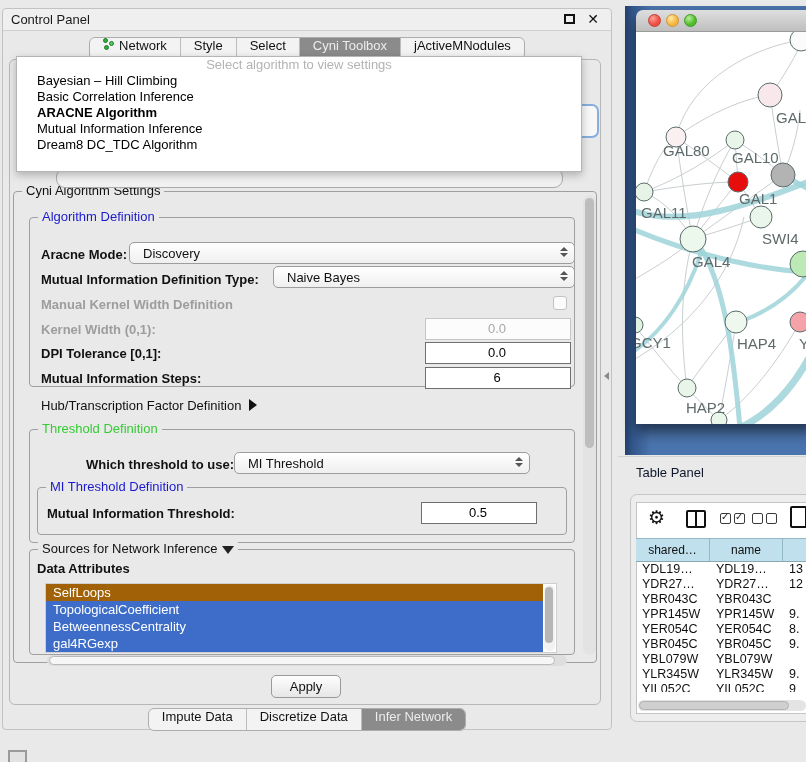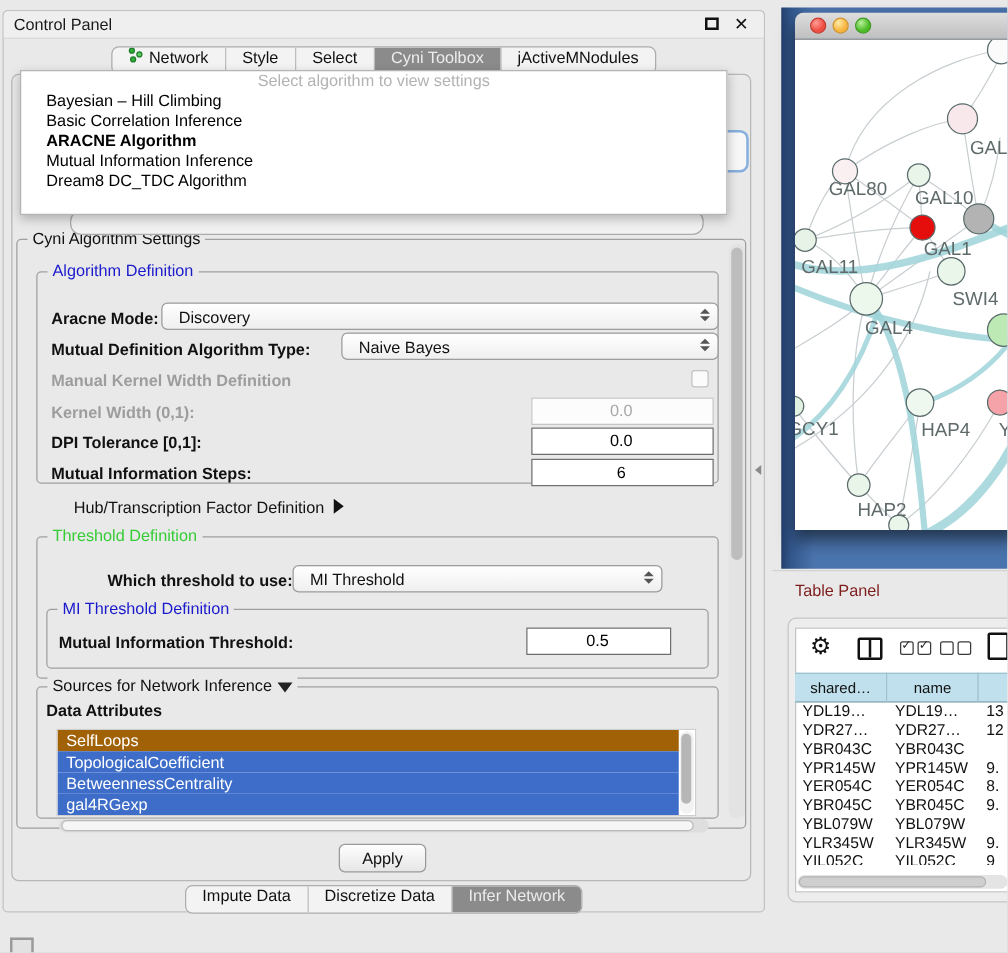--- a/index.html
+++ b/index.html
@@ -104,21 +104,21 @@
     background:linear-gradient(#dedede,#bfbfbf);border-bottom:1px solid #9b9b9b;}
   .light{position:absolute;top:4px;width:13px;height:13px;border-radius:50%;}
   .light.red{left:12px;background:radial-gradient(circle at 35% 30%,#ff9d95,#ee4d42 60%);border:1px solid #c63a31;}
   .light.yellow{left:30px;background:radial-gradient(circle at 35% 30%,#ffe9a8,#f5b53e 60%);border:1px solid #cf9430;}
   .light.green{left:48px;background:radial-gradient(circle at 35% 30%,#b9f09a,#4ebc29 60%);border:1px solid #3e9a21;}
   #net-canvas{position:absolute;left:0;top:22px;width:178px;height:392px;background:#fff;overflow:hidden;}
   #net-canvas svg{position:absolute;left:0;top:0;}
   .node-label{font-size:15px;fill:#5f6a6a;}
 
   
-  #table-panel-title{position:absolute;left:636px;top:465px;font-size:13px;color:#7f1d1d;}
+  #table-panel-title{position:absolute;left:636px;top:465px;font-size:13px;color:#0f172a;}
   #tp-divider{position:absolute;left:618px;top:456px;width:188px;height:1px;background:#d2d2d2;}
   #table-window{position:absolute;left:630px;top:494px;width:184px;height:228px;background:#ededed;
     border:1px solid #c5c5c5;border-radius:7px;}
   #table-inner{position:absolute;left:636px;top:502px;width:176px;height:212px;background:#ffffff;border:1px solid #c4c4c4;}
   .tb-icon{position:absolute;top:508px;}
   #gear-icon{left:648px;font-size:19px;color:#111;top:506px;}
   #split-icon{left:686px;width:20px;height:18px;border:2px solid #111;border-radius:2px;top:510px;}
   #split-icon i{position:absolute;left:7px;top:0;width:2px;height:14px;background:#111;}
   .cb-pair{display:flex;gap:3px;}
   #checked-pair{left:720px;top:513px;}
@@ -206,42 +206,42 @@
 
     <span class="fieldlabel" style="left:38px;top:238px;">Aracne Mode:</span>
     <div class="combo" style="left:126px;top:233px;width:446px;">
       <span>Discovery</span>
       <span class="arrows">
           <b class="up"></b>
           <b class="dn"></b>
         </span>
     </div>
 
-    <span class="fieldlabel" style="left:38px;top:263px;">Mutual Definition Algorithm Type:</span>
+    <span class="fieldlabel" style="left:38px;top:263px;">Mutual Information Definition Type:</span>
     <div class="combo" style="left:270px;top:257px;width:302px;">
       <span>Naive Bayes</span>
       <span class="arrows">
           <b class="up"></b>
           <b class="dn"></b>
         </span>
     </div>
 
     <span class="fieldlabel disabled" style="left:38px;top:288px;">Manual Kernel Width Definition</span>
     <span class="checkbox" style="left:550px;top:287px;"></span>
 
     <span class="fieldlabel disabled" style="left:38px;top:313px;">Kernel Width (0,1):</span>
     <div class="textfield disabled" style="left:422px;top:309px;width:146px;">0.0</div>
 
     <span class="fieldlabel" style="left:38px;top:337px;">DPI Tolerance [0,1]:</span>
     <div class="textfield" style="left:422px;top:333px;width:146px;">0.0</div>
 
     <span class="fieldlabel" style="left:38px;top:362px;">Mutual Information Steps:</span>
     <div class="textfield" style="left:422px;top:358px;width:146px;">6</div>
 
-    <span class="fieldlabel" style="left:56px;top:389px;font-weight:normal;">
+    <span class="fieldlabel" style="left:38px;top:389px;font-weight:normal;">
       <span>Hub/Transcription Factor Definition</span><span class="tri-right"></span>
     </span>
 
     <div class="groupbox" style="left:26px;top:420px;width:546px;height:114px;">
       <span class="legend green">Threshold Definition</span>
     </div>
 
     <span class="fieldlabel" style="left:83px;top:448px;">Which threshold to use:</span>
     <div class="combo" style="left:231px;top:443px;width:296px;">
       <span>MI Threshold</span>

